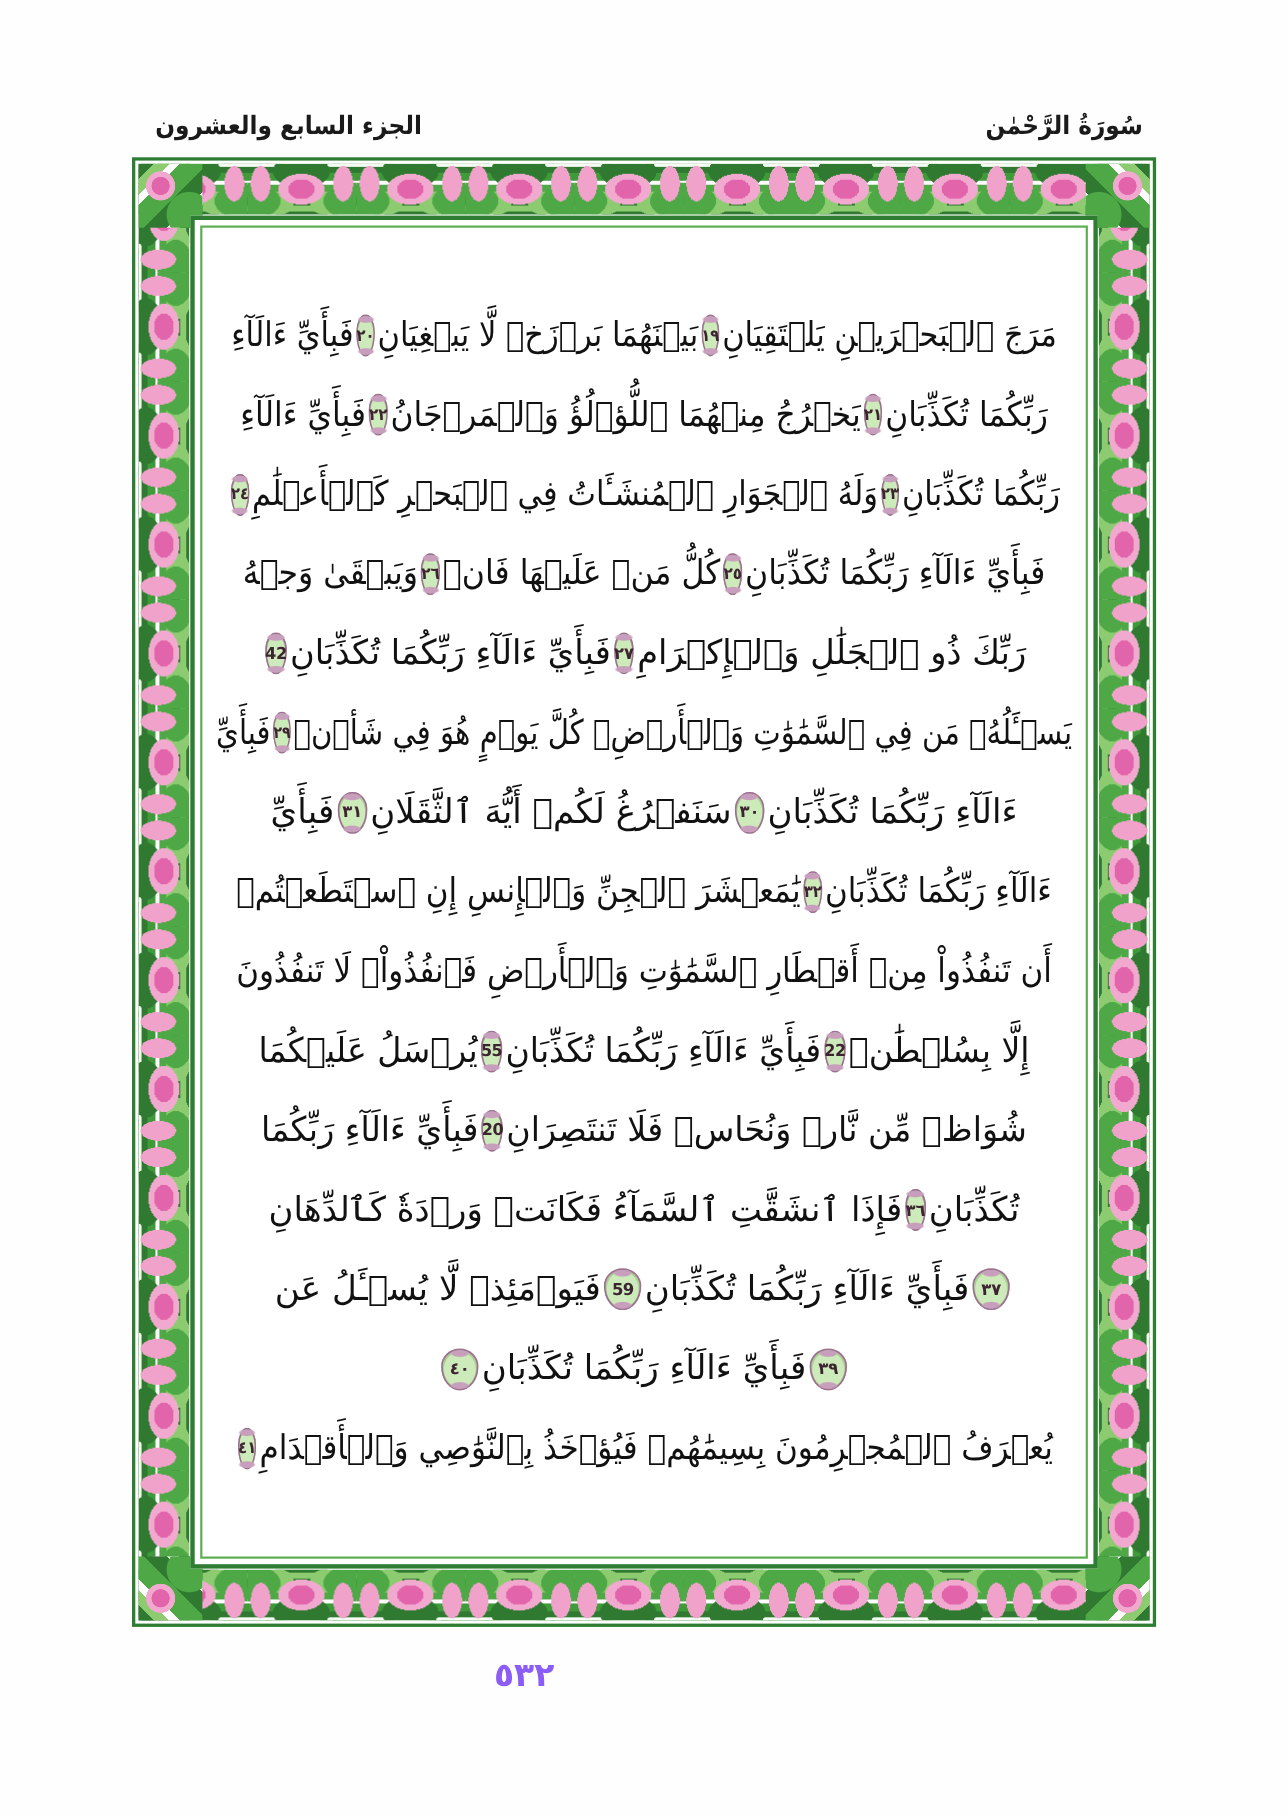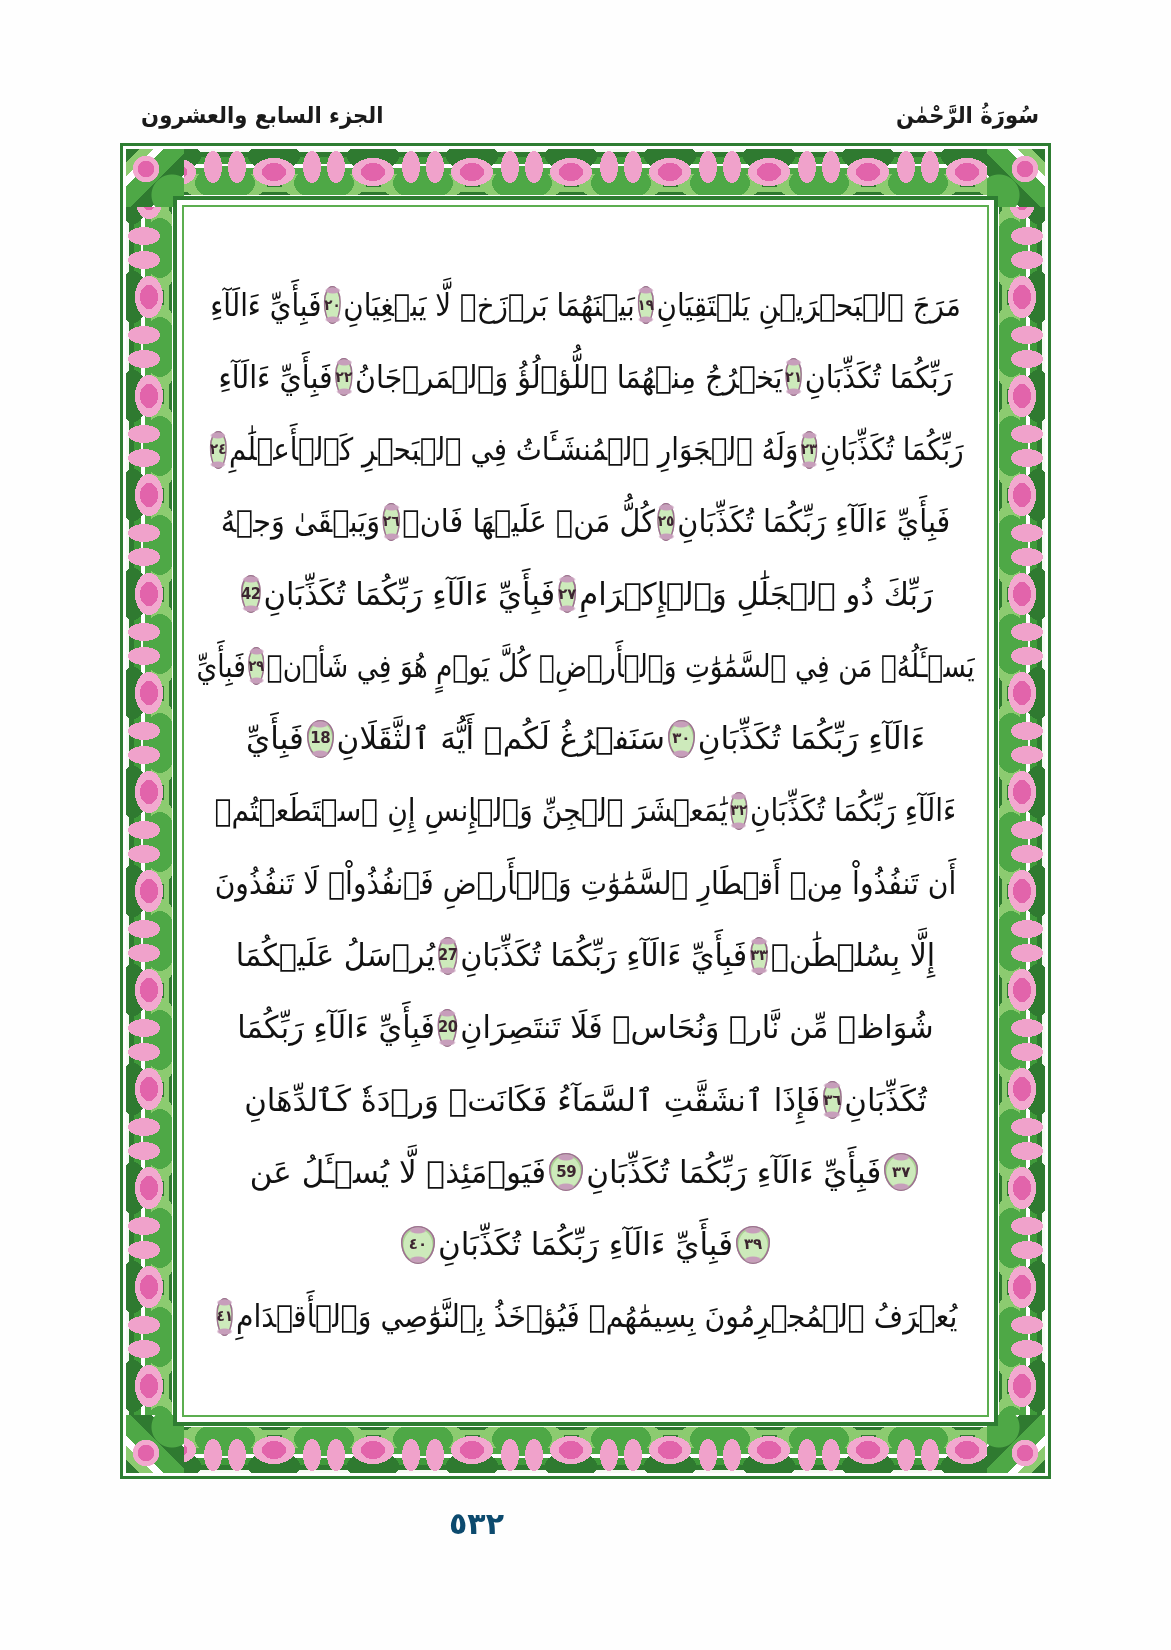--- a/index.html
+++ b/index.html
@@ -188,21 +188,21 @@
   
   .page-number {
     position: absolute;
     top: 1506px;
     left: 0;
     width: 953px;
     text-align: center;
     font-family: "DejaVu Sans", "Liberation Sans", sans-serif;
     font-size: 30px;
     font-weight: 700;
-    color: #0c4a6e;
+    color: #8b5cf6;
     letter-spacing: 1px;
   }
 </style>
 </head>
 <body>
 
 <div class="page">
 
   <div class="page-header">
     <div class="hdr-text hdr-juz">الجزء السابع والعشرون</div>
@@ -285,42 +285,42 @@
               </span>
               <span class="seg">فَبِأَيِّ</span>
             </div>
             <div class="aya-line" style="transform: scaleX(1); transform-origin: center center;">
               <span class="seg">ءَالَآءِ رَبِّكُمَا تُكَذِّبَانِ</span>
               <span class="aya-mark">
                 <span>٣٠</span>
               </span>
               <span class="seg">سَنَفۡرُغُ لَكُمۡ أَيُّهَ ٱلثَّقَلَانِ</span>
               <span class="aya-mark">
-                <span>18</span>
+                <span>٣١</span>
               </span>
               <span class="seg">فَبِأَيِّ</span>
             </div>
             <div class="aya-line" style="transform: scaleX(0.9078); transform-origin: center center;">
               <span class="seg">ءَالَآءِ رَبِّكُمَا تُكَذِّبَانِ</span>
               <span class="aya-mark">
                 <span>٣٢</span>
               </span>
               <span class="seg">يَٰمَعۡشَرَ ٱلۡجِنِّ وَٱلۡإِنسِ إِنِ ٱسۡتَطَعۡتُمۡ</span>
             </div>
             <div class="aya-line" style="transform: scaleX(0.9078); transform-origin: center center;">
               <span class="seg">أَن تَنفُذُواْ مِنۡ أَقۡطَارِ ٱلسَّمَٰوَٰتِ وَٱلۡأَرۡضِ فَٱنفُذُواْۚ لَا تَنفُذُونَ</span>
             </div>
             <div class="aya-line" style="transform: scaleX(0.9728); transform-origin: center center;">
               <span class="seg">إِلَّا بِسُلۡطَٰنٖ</span>
               <span class="aya-mark">
-                <span>٣٣</span>
-              </span>
-              <span class="seg">فَبِأَيِّ ءَالَآءِ رَبِّكُمَا تُكَذِّبَانِ</span>
-              <span class="aya-mark">
-                <span>27</span>
+                <span>22</span>
+              </span>
+              <span class="seg">فَبِأَيِّ ءَالَآءِ رَبِّكُمَا تُكَذِّبَانِ</span>
+              <span class="aya-mark">
+                <span>55</span>
               </span>
               <span class="seg">يُرۡسَلُ عَلَيۡكُمَا</span>
             </div>
             <div class="aya-line" style="transform: scaleX(0.977); transform-origin: center center;">
               <span class="seg">شُوَاظٞ مِّن نَّارٖ وَنُحَاسٞ فَلَا تَنتَصِرَانِ</span>
               <span class="aya-mark">
                 <span>20</span>
               </span>
               <span class="seg">فَبِأَيِّ ءَالَآءِ رَبِّكُمَا</span>
             </div>

